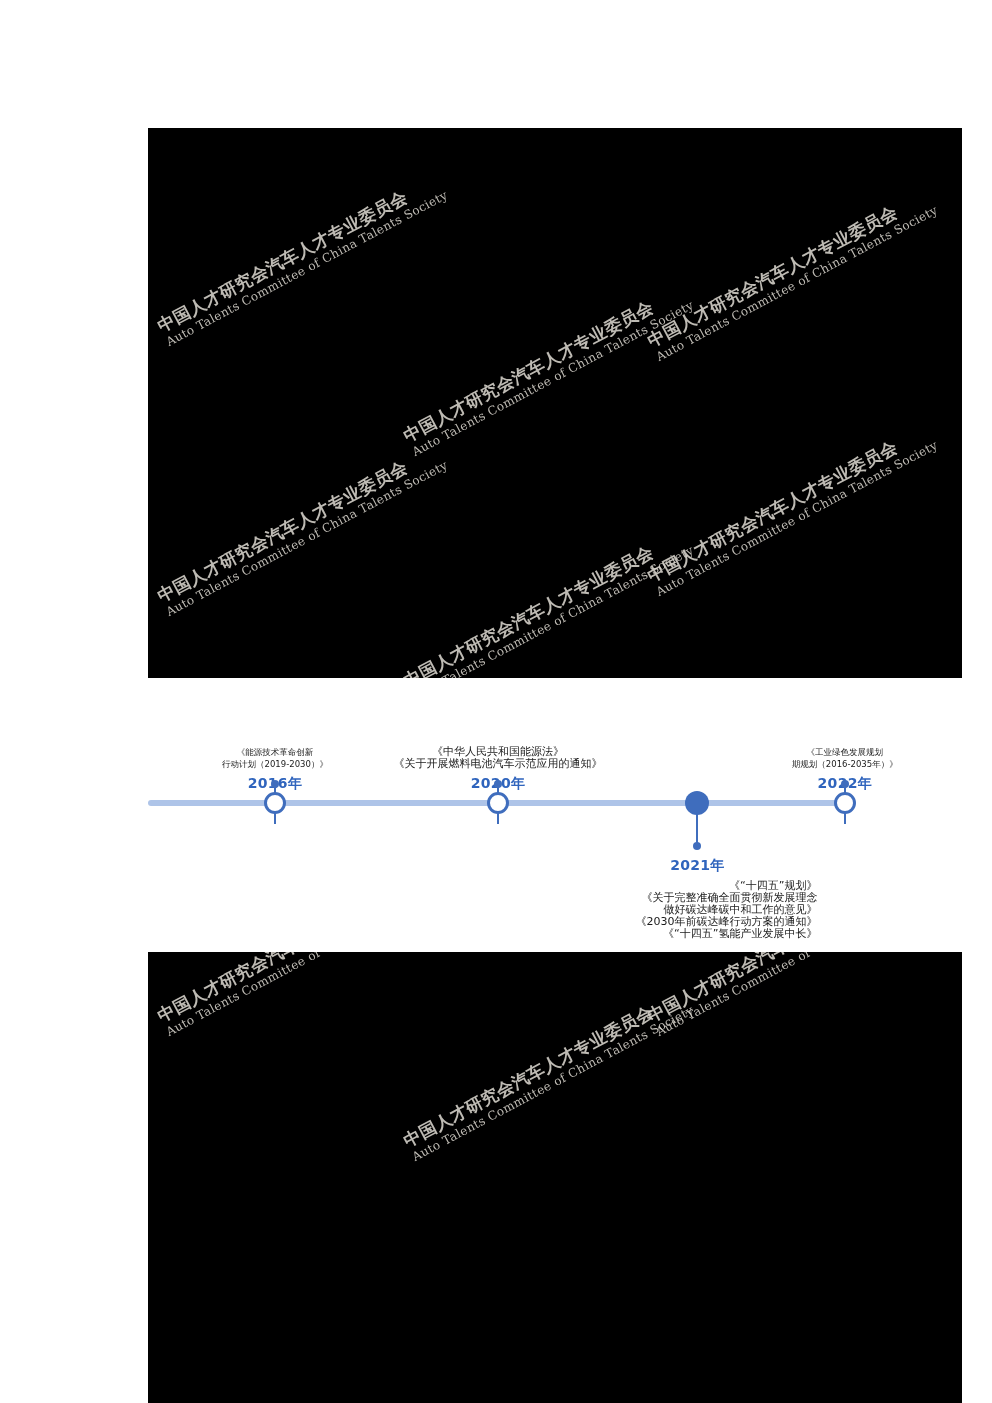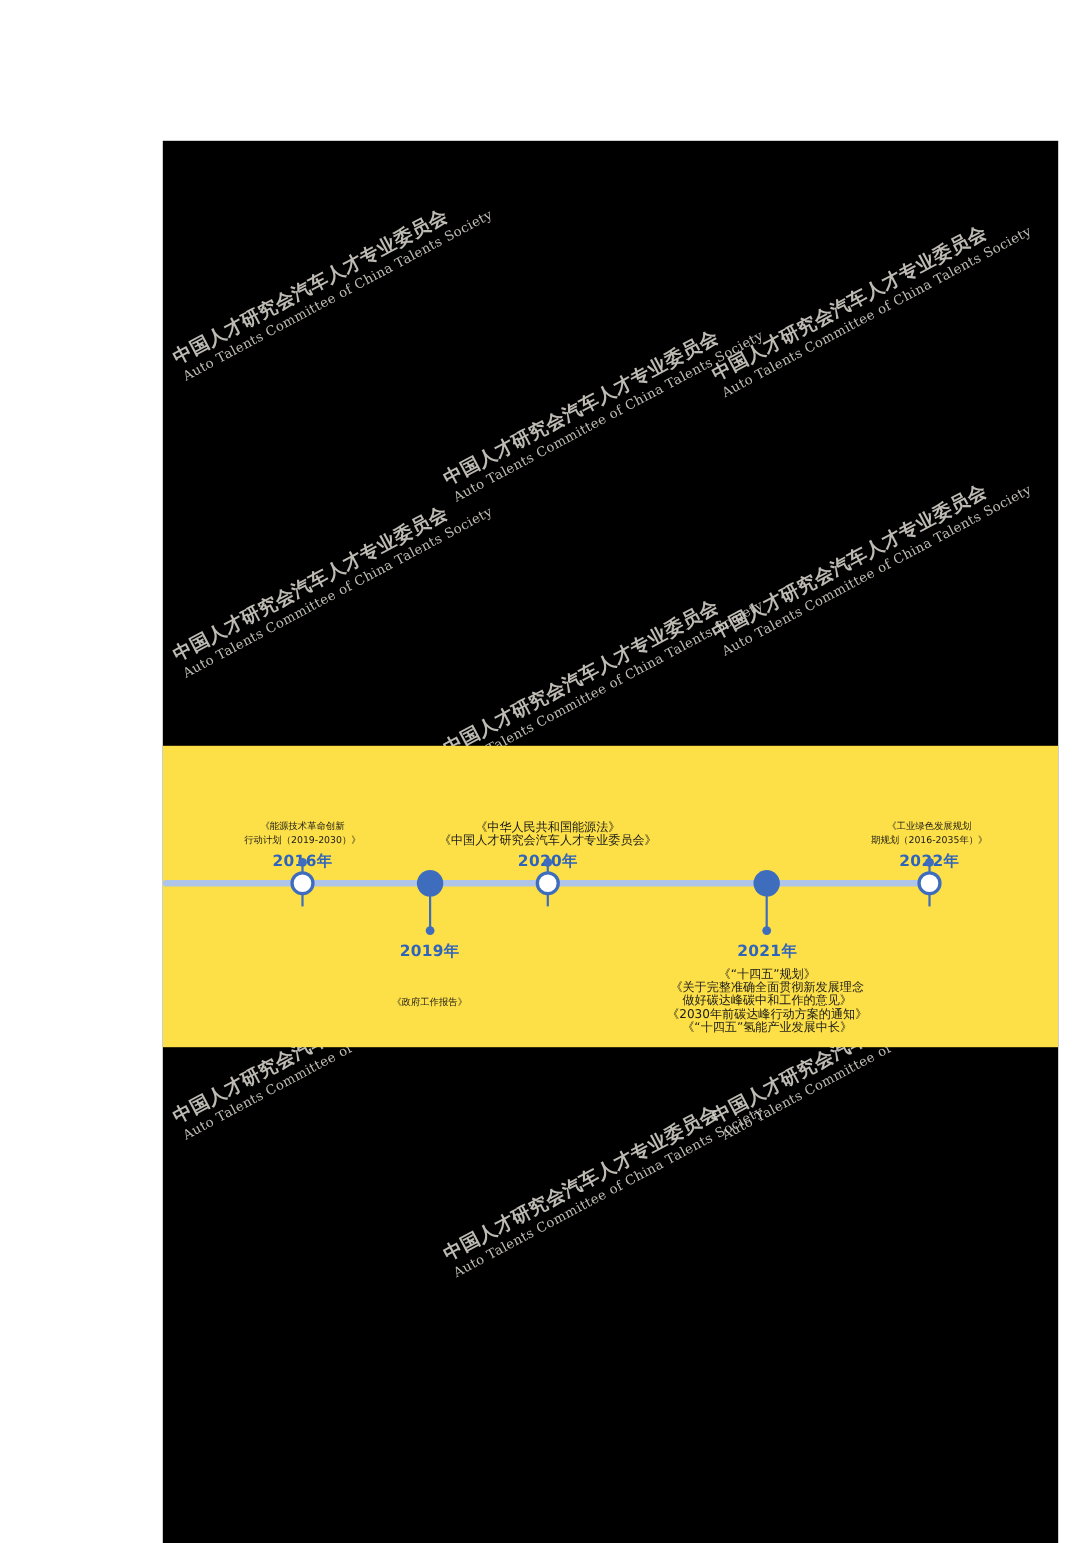--- a/index.html
+++ b/index.html
@@ -52,21 +52,21 @@
     font-family: "DejaVu Serif", "Liberation Serif", serif;
   }
 
   
   #timeline-panel {
     position: absolute;
     left: 0px;
     top: 550px;
     width: 814px;
     height: 274px;
-    background: #fde047;
+    background: #ffffff;
   }
 
   
   .axis-line {
     position: absolute;
     left: 0px;
     top: 122px;
     width: 707px;
     height: 6px;
     background: #aec4e8;
@@ -136,20 +136,21 @@
   }
   .ev-down .year-below {
     position: absolute;
     left: 0; right: 0;
     top: 178px;
   }
   .ev-down .docs-below {
     position: absolute;
     left: 0; right: 0;
     top: 202px;
+    text-align: right;
   }
 
   
   .node {
     position: absolute;
     left: 50%;
     top: 125px;
     width: 22px;
     height: 22px;
     margin-left: -11px;
@@ -241,34 +242,25 @@
       <div class="doc-list docs-above">
         <span class="doc">《能源技术革命创新</span>
         <span class="doc">行动计划（2019-2030）》</span>
       </div>
       <div class="year-label year-above">2016年</div>
       <div class="stem-dot"></div>
       <div class="stem"></div>
       <div class="node hollow"></div>
     </div>
 
-    <div class="event ev-down" style="left:29.8%;">
-      <div class="node solid"></div>
-      <div class="stem"></div>
-      <div class="stem-dot"></div>
-      <div class="year-label year-below">2019年</div>
-      <div class="doc-list docs-below" style="top:228px;">
-        <span class="doc">《政府工作报告》</span>
-      </div>
-    </div>
 
     <div class="event ev-up" style="left:43.0%;">
       <div class="doc-list docs-above wide">
         <span class="doc">《中华人民共和国能源法》</span>
-        <span class="doc">《中国人才研究会汽车人才专业委员会》</span>
+        <span class="doc">《关于开展燃料电池汽车示范应用的通知》</span>
       </div>
       <div class="year-label year-above">2020年</div>
       <div class="stem-dot"></div>
       <div class="stem"></div>
       <div class="node hollow"></div>
     </div>
 
     <div class="event ev-down" style="left:67.5%;">
       <div class="node solid"></div>
       <div class="stem"></div>

